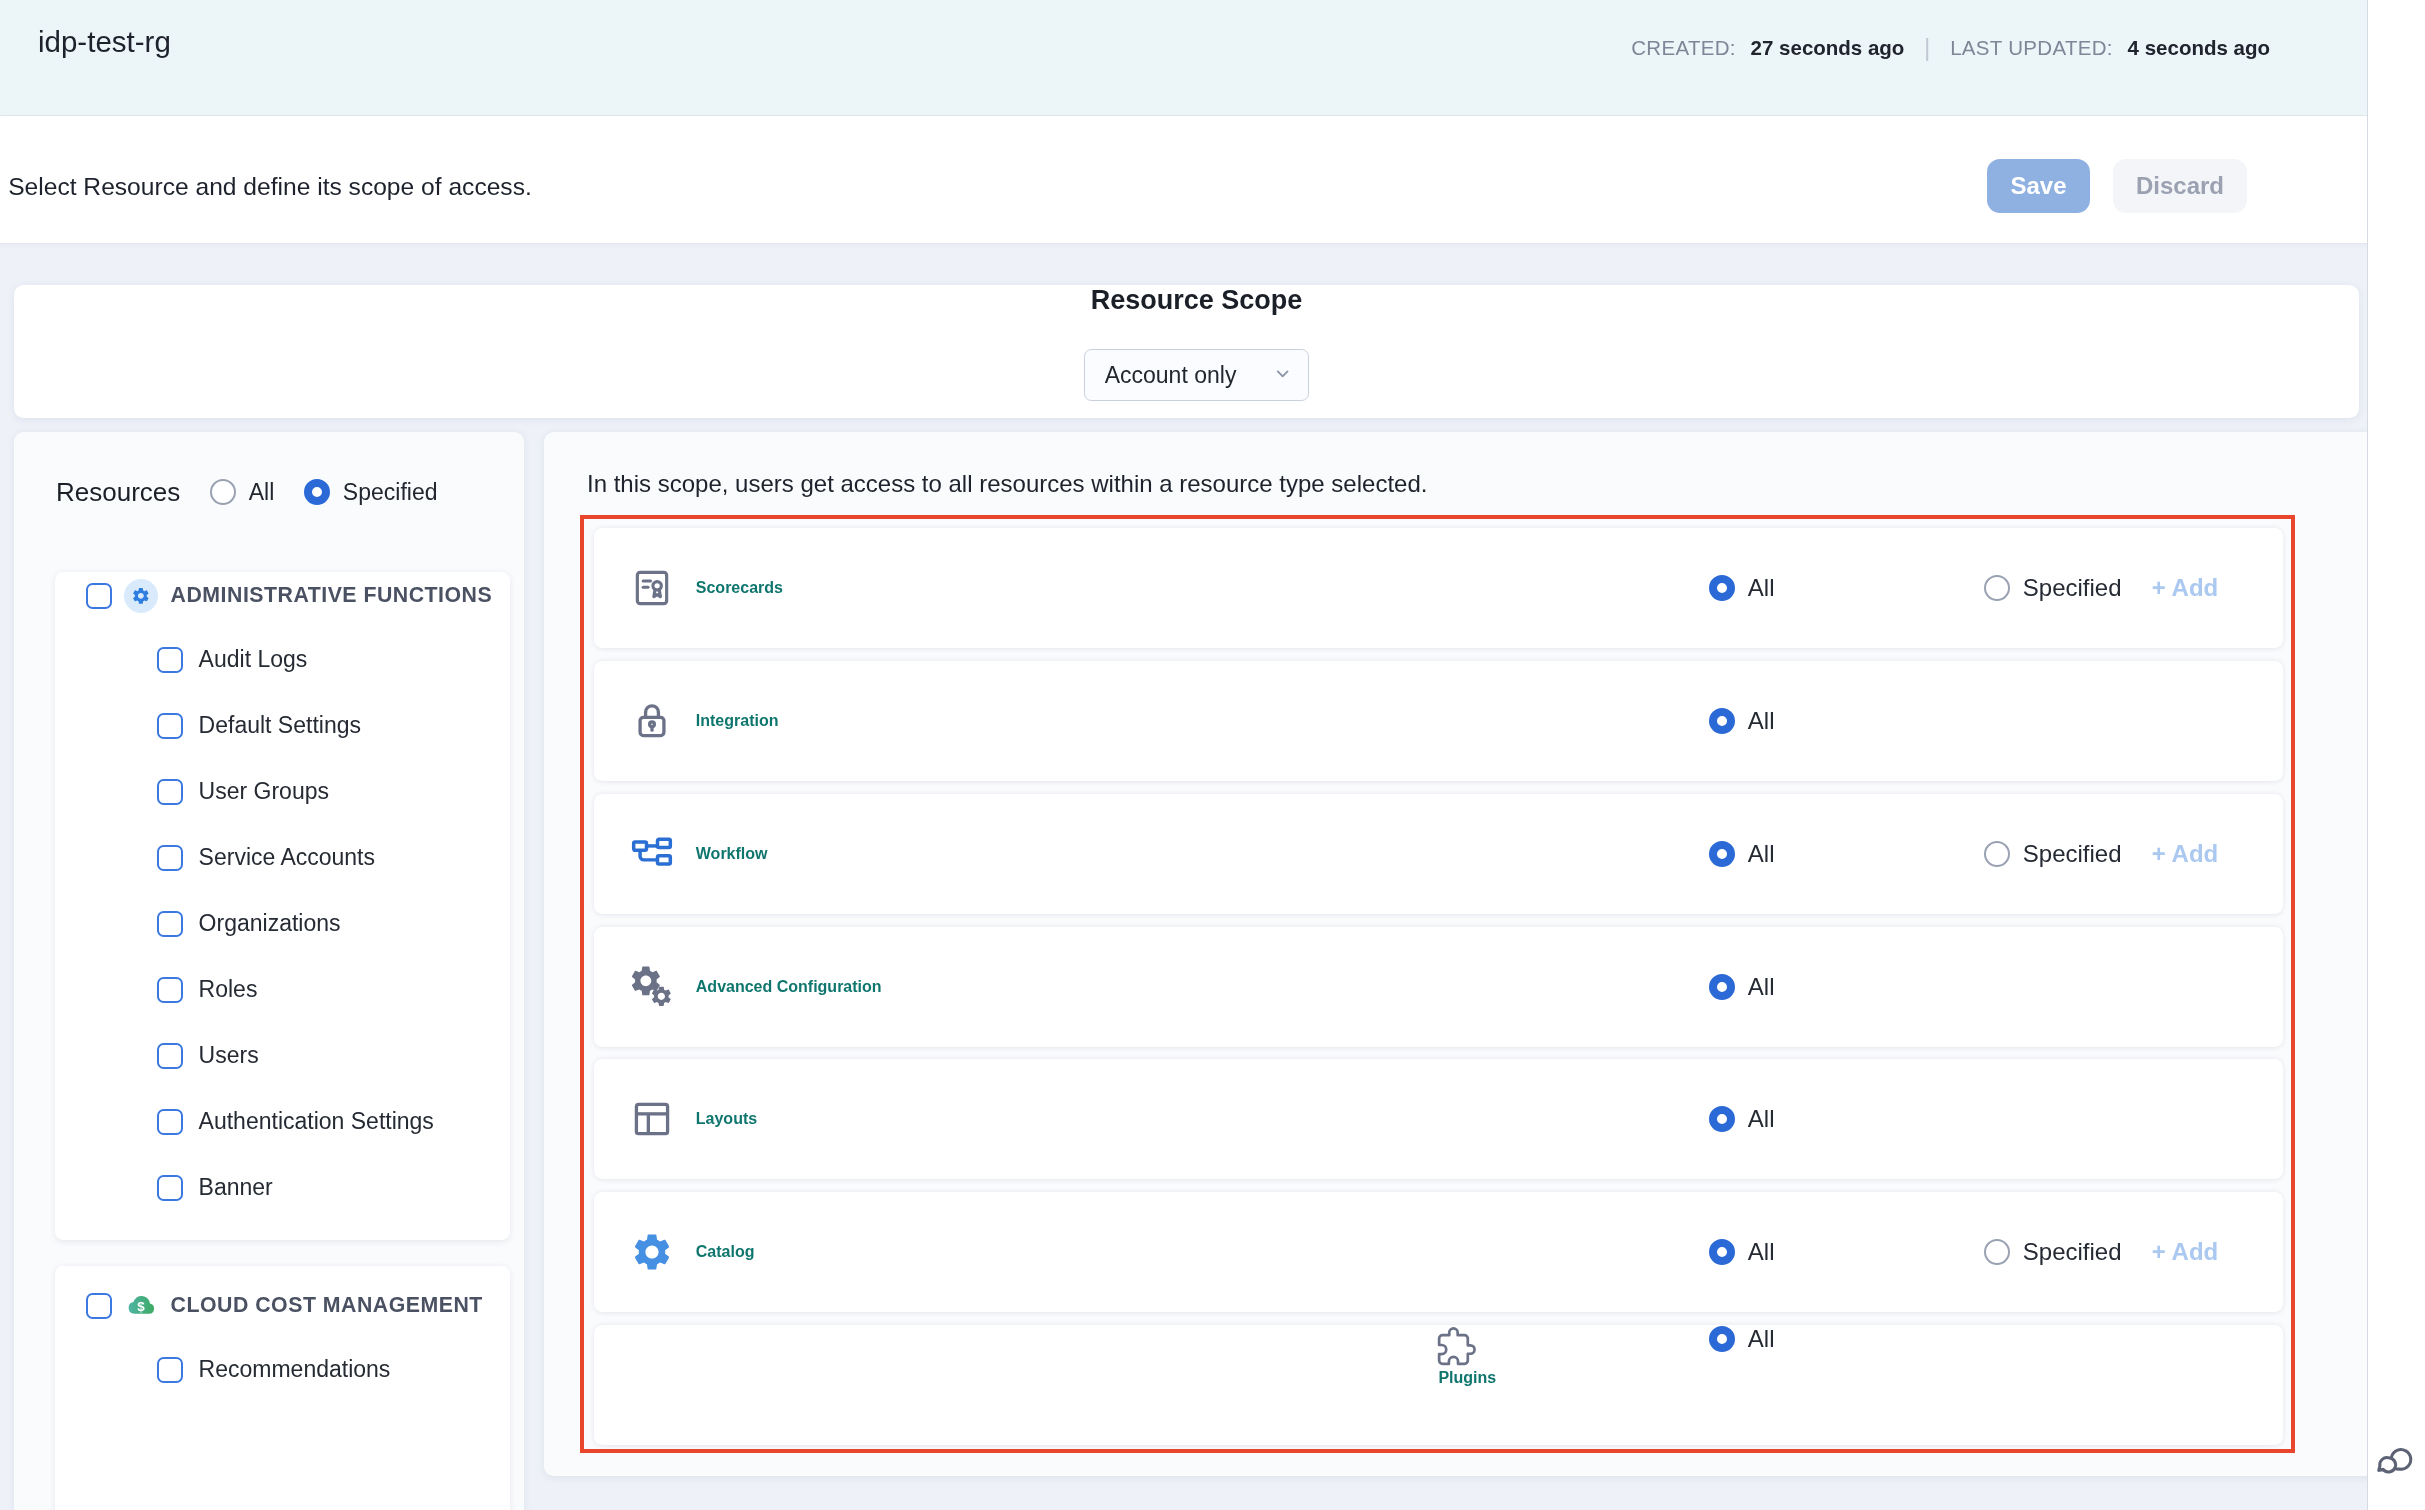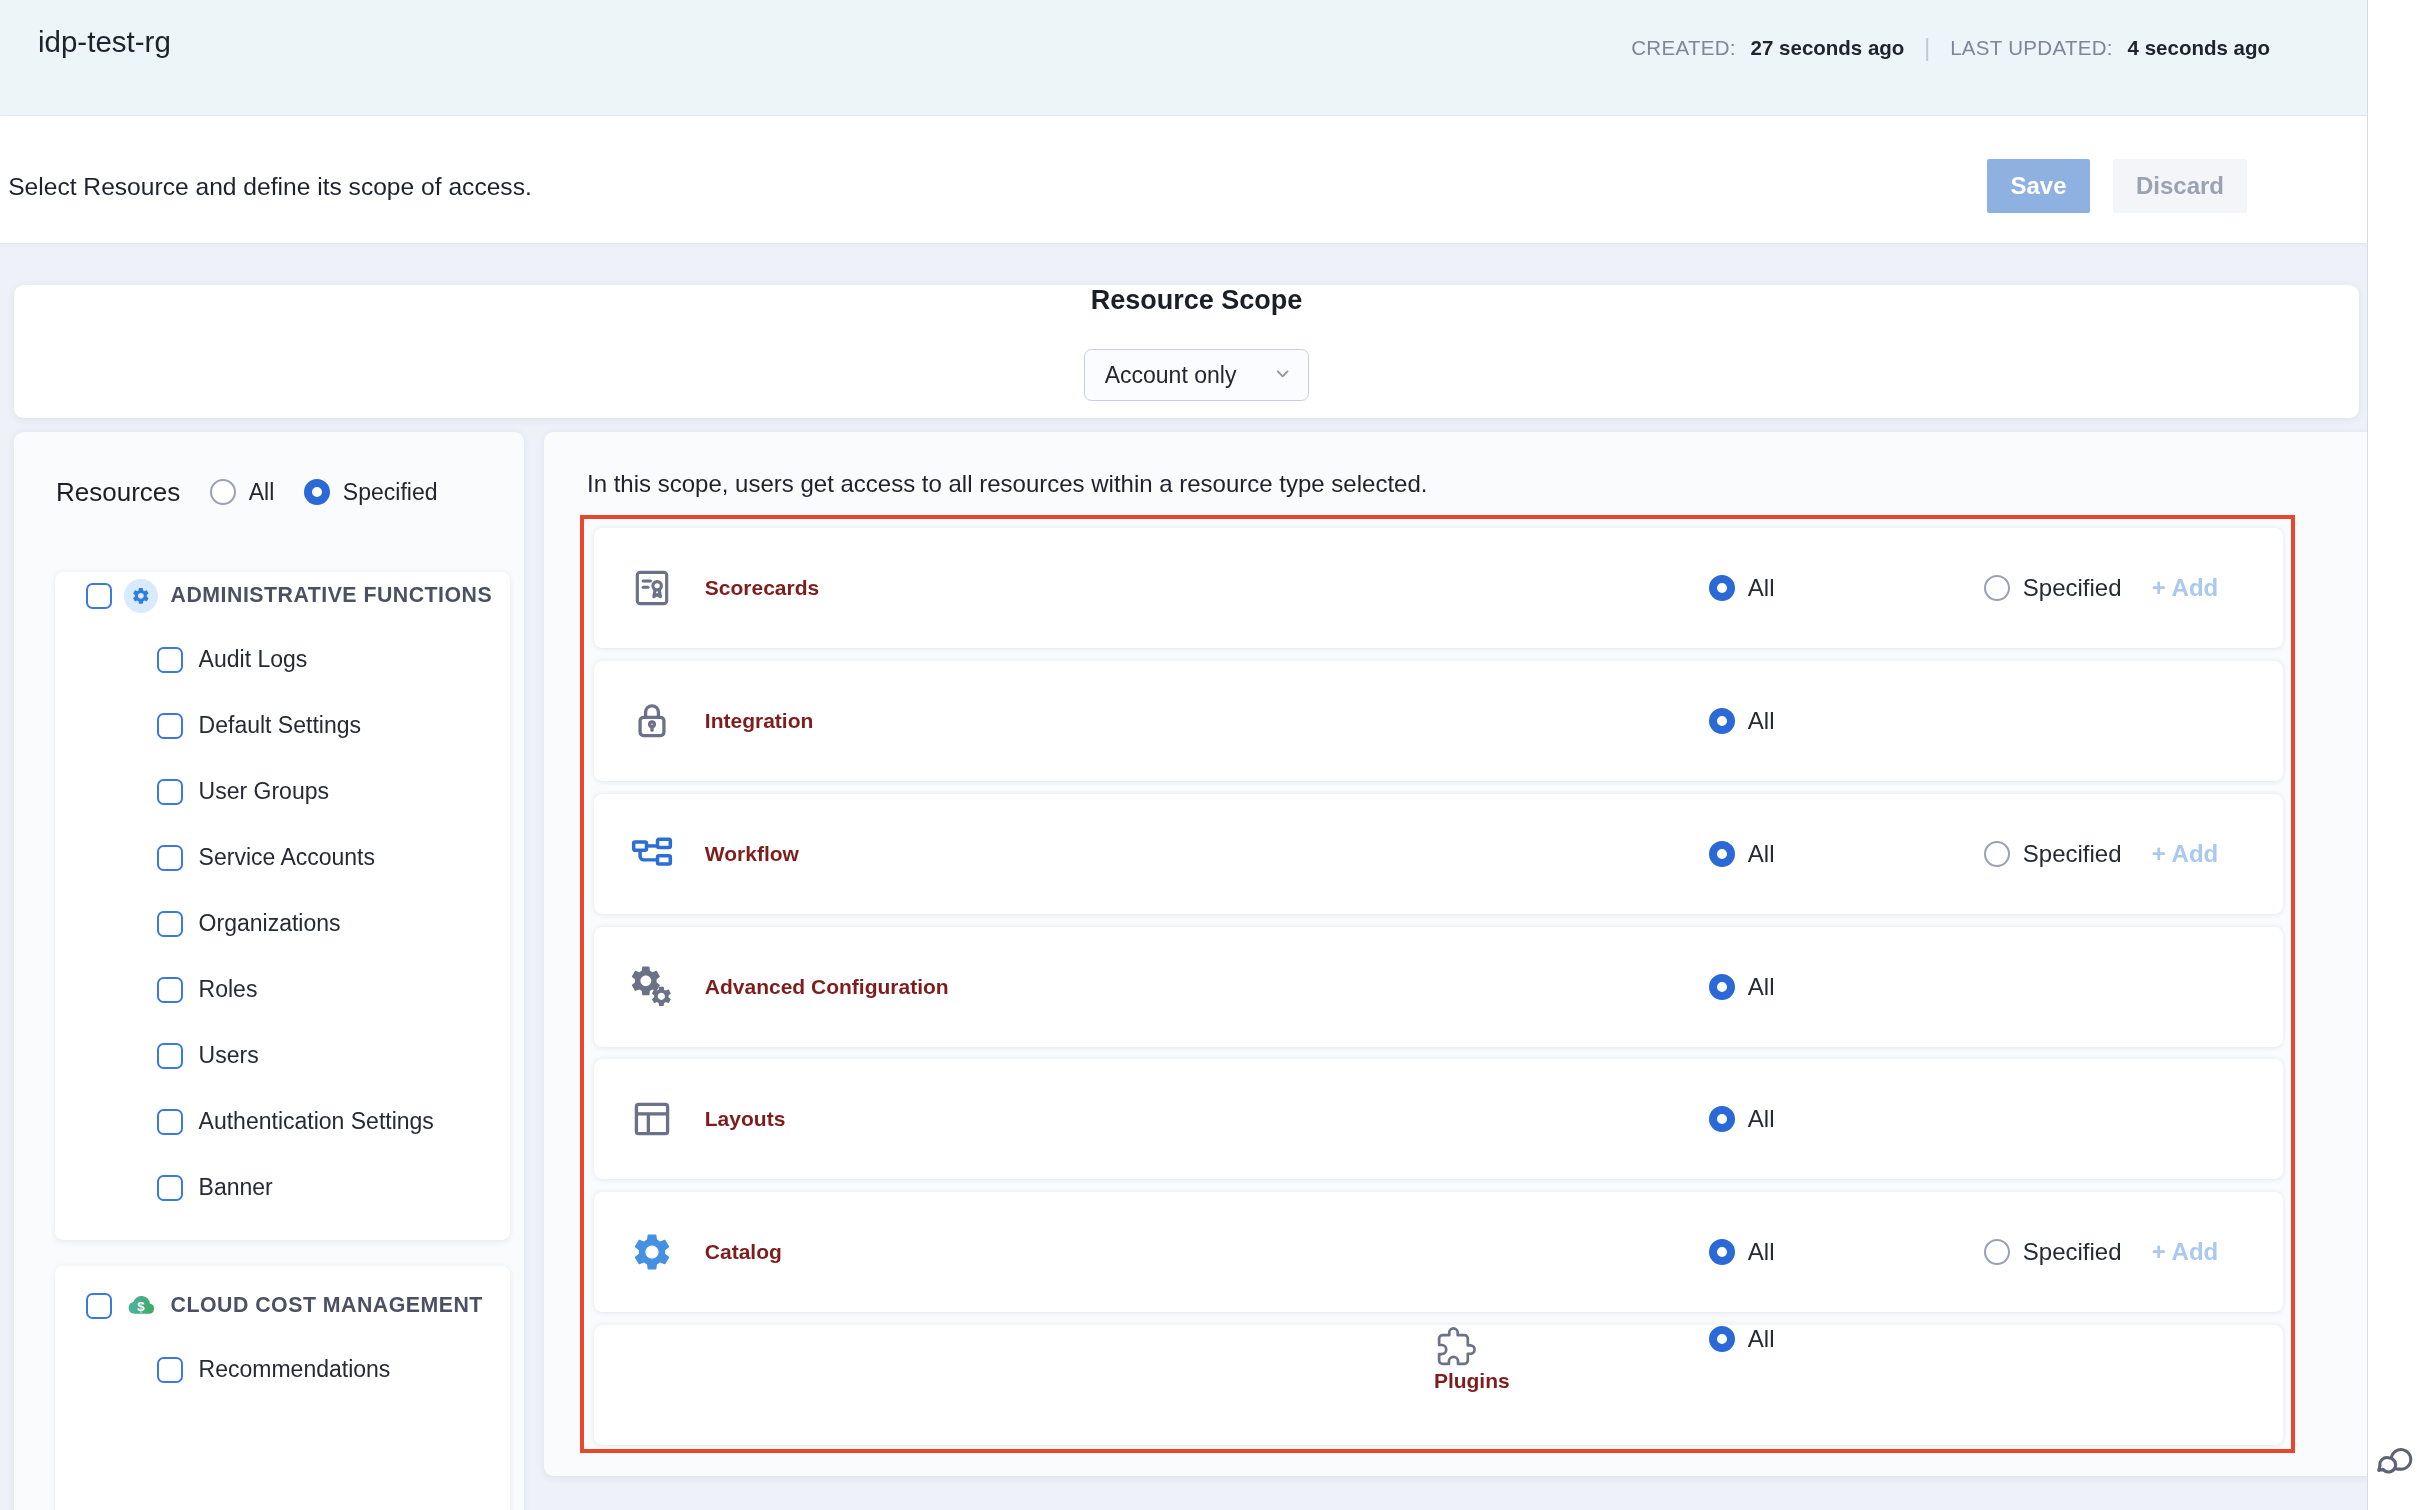--- a/index.html
+++ b/index.html
@@ -24,21 +24,21 @@
   .meta .mlabel{color:#7e8697;letter-spacing:0.3px;}
   .meta .mvalue{color:#20242e;font-weight:600;}
   .meta .divider{color:#c3c9d4;font-weight:300;font-size:24.6px;padding:0 4.9px;}
   
   .sub-bar{
     position:absolute;left:0;top:116px;width:2367px;height:127px;background:#ffffff;
     border-bottom:0.8px solid #e4e8ee;box-shadow:0 1.6px 4.9px rgba(40,50,80,.04);
   }
   .sub-desc{position:absolute;left:8.2px;top:57px;font-size:24.6px;color:#1d222c;}
   .btn-row{position:absolute;right:120px;top:43px;display:flex;gap:23px;}
-  .btn{border:none;border-radius:2px;height:54px;font-size:24px;font-weight:700;
+  .btn{border:none;border-radius:13px;height:54px;font-size:24px;font-weight:700;
        font-family:inherit;display:flex;align-items:center;justify-content:center;cursor:pointer;}
   .btn-save{width:103px;background:#8fb1e2;color:#ffffff;}
   .btn-discard{width:134px;background:#f4f5f8;color:#9aa2b2;}
   
   .card{background:#ffffff;border-radius:9.8px;box-shadow:0 1.6px 8.2px rgba(35,45,75,.07);}
   .scope-card{
     position:absolute;left:14px;top:285px;width:2345px;height:133px;
     display:flex;align-items:center;padding-left:20px;box-sizing:border-box;gap:33px;flex-direction:column;
   }
   .scope-label{font-size:27px;font-weight:700;color:#1b1f27;}
@@ -85,21 +85,21 @@
   }
   .rrow{
     position:absolute;left:9.8px;width:1689px;height:120px;background:#ffffff;border-radius:8.2px;
     box-shadow:0 0.8px 4.9px rgba(35,45,75,.10);display:flex;align-items:center;
     padding-left:36px;box-sizing:border-box;
   }
   .ricon{width:44px;height:44px;flex:none;color:#6b7187;display:flex;align-items:center;justify-content:center;}
   .ricon svg{width:44px;height:44px;}
   .ricon.workflow-icon{color:#2b6fd4;}
   .ricon.catalog-icon{color:#4590e2;}
-  .rlabel{font-size:21px;font-weight:600;color:#7f1d1d;margin-left:31px;}
+  .rlabel{font-size:16px;font-weight:600;color:#0f766e;margin-left:22px;}
   .slot{position:absolute;display:flex;align-items:center;gap:13px;font-size:24px;color:#252a33;}
   .slot-all{left:1115px;}
   .slot-spec{left:1390px;}
   .slot-add{left:1558px;font-weight:700;color:#abc8f0;cursor:pointer;}
   
   .gutter{position:absolute;right:0;top:0;width:58px;height:1510px;background:#ffffff;border-left:0.8px solid #d5dae3;}
   .chat-fab{position:absolute;right:6.6px;bottom:24.6px;width:46px;height:46px;cursor:pointer;}
 </style>
 </head>
 <body>

